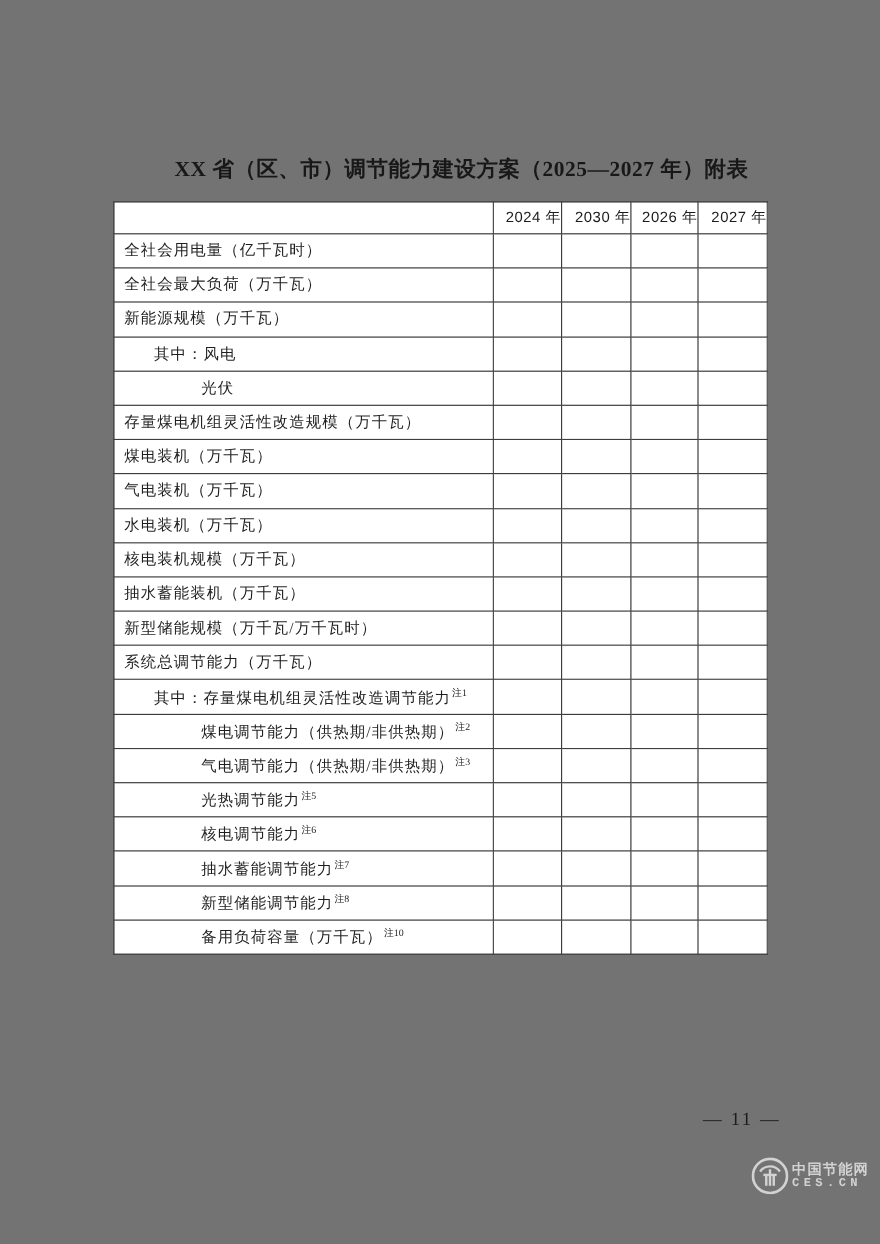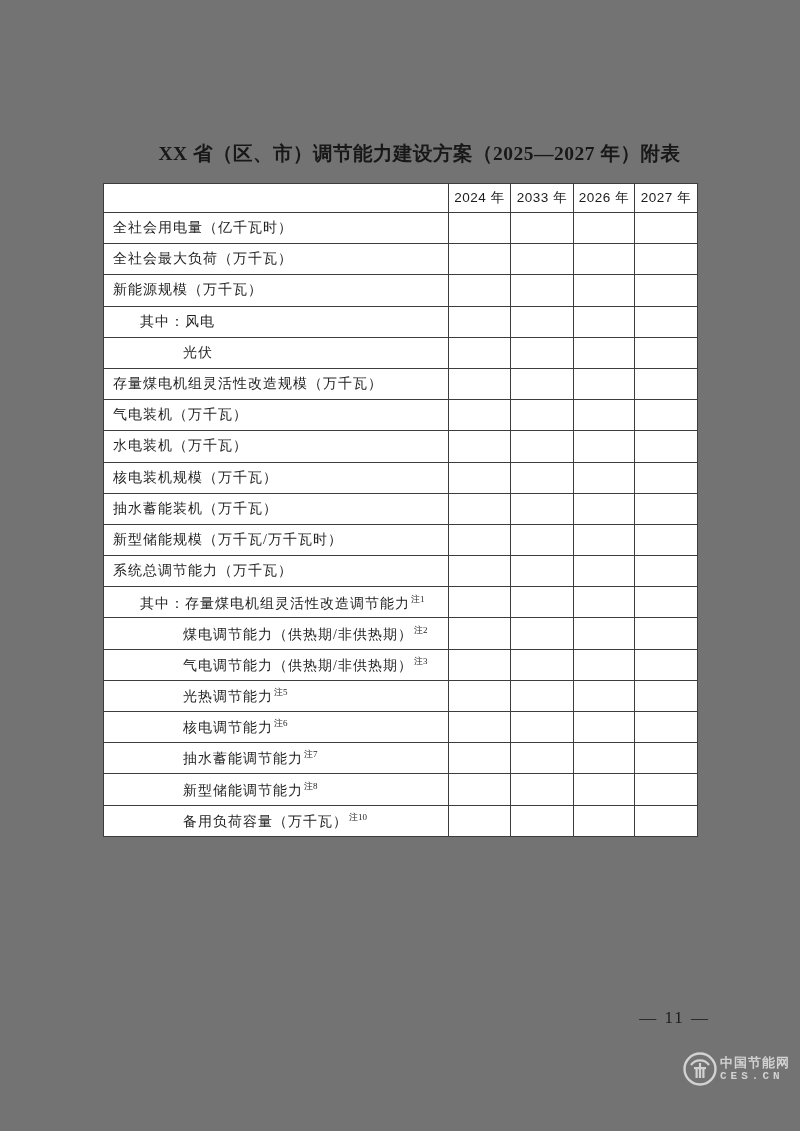--- a/index.html
+++ b/index.html
@@ -36,21 +36,21 @@
   table.att-table td {
     border: 1px solid #3d3d3d;
     padding: 0;
     background: #ffffff;
   }
   th.year-header {
     height: 28px;
     font-family: "Liberation Sans", "DejaVu Sans", sans-serif;
     font-weight: normal;
     font-size: 13.5px;
-    text-align: center;
+    text-align: right;
     letter-spacing: 0.5px;
     color: #1c1c1c;
   }
   th.corner-cell { height: 28px; }
   td.label-cell {
     height: 30.2px;
     font-size: 14px;
     letter-spacing: 1px;
     vertical-align: middle;
     color: #1f1f1f;
@@ -114,21 +114,21 @@
       <col style="width:345px">
       <col style="width:62px">
       <col style="width:63px">
       <col style="width:61px">
       <col style="width:63px">
     </colgroup>
     <thead>
       <tr>
         <th class="corner-cell"></th>
         <th class="year-header">2024 年</th>
-        <th class="year-header">2033 年</th>
+        <th class="year-header">2030 年</th>
         <th class="year-header">2026 年</th>
         <th class="year-header">2027 年</th>
       </tr>
     </thead>
     <tbody>
     <tr>
       <td class="label-cell indent-0"><span>全社会用电量（亿千瓦时）</span></td>
       <td class="year-cell"></td>
       <td class="year-cell"></td>
       <td class="year-cell"></td>
@@ -169,20 +169,27 @@
     </tr>
 
     <tr>
       <td class="label-cell indent-0"><span>存量煤电机组灵活性改造规模（万千瓦）</span></td>
       <td class="year-cell"></td>
       <td class="year-cell"></td>
       <td class="year-cell"></td>
       <td class="year-cell"></td>
     </tr>
 
+    <tr>
+      <td class="label-cell indent-0"><span>煤电装机（万千瓦）</span></td>
+      <td class="year-cell"></td>
+      <td class="year-cell"></td>
+      <td class="year-cell"></td>
+      <td class="year-cell"></td>
+    </tr>
 
     <tr>
       <td class="label-cell indent-0"><span>气电装机（万千瓦）</span></td>
       <td class="year-cell"></td>
       <td class="year-cell"></td>
       <td class="year-cell"></td>
       <td class="year-cell"></td>
     </tr>
 
     <tr>

